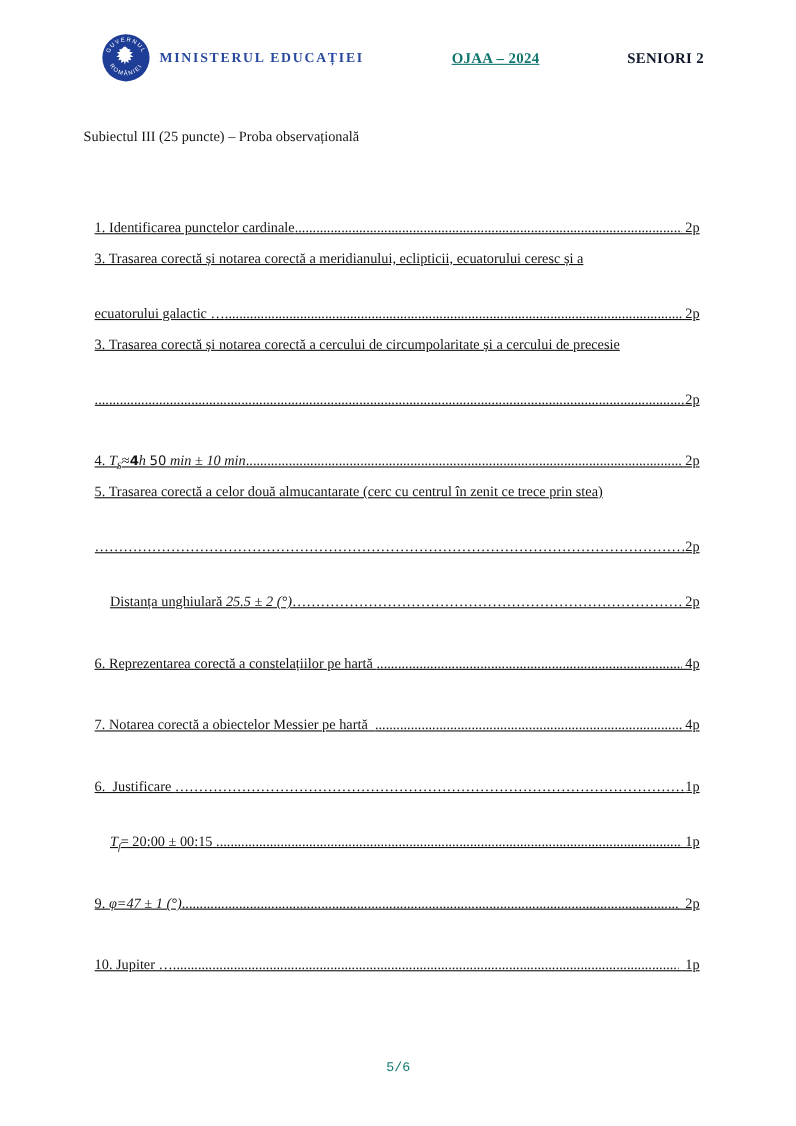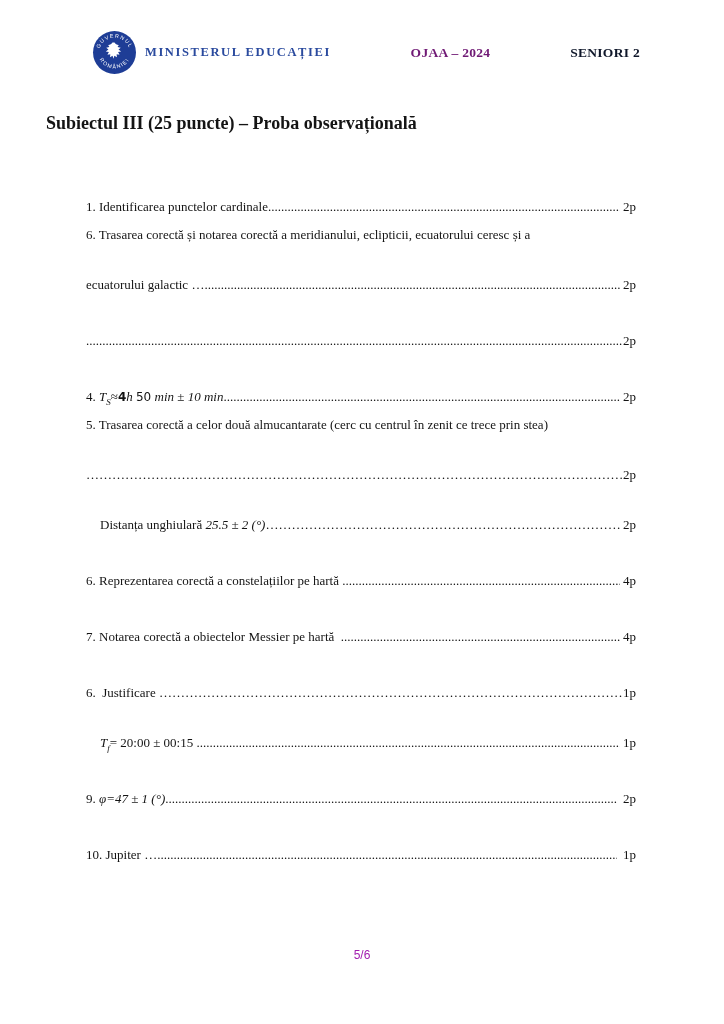--- a/index.html
+++ b/index.html
@@ -22,43 +22,44 @@
   .logo-group { display: flex; align-items: center; gap: 8px; }
   .logo-svg { width: 45px; height: 45px; display: block; }
   .ministry {
     color: #2a4a9e;
     font-size: 12.5px;
     font-weight: 700;
     letter-spacing: 1.6px;
     white-space: nowrap;
   }
   .event {
-    color: #701a75;
+    color: #0f766e;
     font-weight: bold;
     font-size: 13.5px;
     letter-spacing: .3px;
     white-space: nowrap;
+    text-decoration: underline;
   }
   .category {
     color: #0f172a;
     font-weight: bold;
     font-size: 13.5px;
     letter-spacing: .3px;
     white-space: nowrap;
   }
   
   .title {
-    margin: 41px 88px 0 46px;
-    font-size: 18px;
-    font-weight: bold;
+    margin: 41px 88px 0 76px;
+    font-size: 13px;
+    font-weight: normal;
     line-height: 15px;
   }
   
   .list { margin: 37px 88px 0 86px; }
-  .item { margin-bottom: 6px; }
+  .item { margin-bottom: 6px; text-decoration: underline; }
   .row {
     display: flex;
     align-items: baseline;
     line-height: 22px;
     font-size: 13px;
     white-space: pre;
   }
   .row .txt { flex: 0 0 auto; }
   .leader {
     flex: 1 1 0;
@@ -69,25 +70,25 @@
   .pts { flex: 0 0 auto; white-space: pre; margin-top: 28px; }
   .indent { padding-left: 14px; }
   .it { font-style: italic; }
   .bd { font-weight: bold; }
   .sans { font-family: "DejaVu Sans", sans-serif; font-size: 12px; }
   sub { font-size: 9px; line-height: 0; }
   
   .footer {
     position: absolute;
     left: 0; right: 0;
-    bottom: 62px;
+    bottom: 46px;
     text-align: center;
-    font-family: Liberation Sans, sans-serif;
+    font-family: Liberation Mono, monospace;
     font-size: 12px;
-    color: #a21caf;
+    color: #0f766e;
   }
 </style>
 </head>
 <body>
 
 <div class="page">
 
   <div class="header">
     <div class="logo-group">
       <svg class="logo-svg" viewBox="0 0 44 44">
@@ -110,24 +111,25 @@
     <span class="category">SENIORI 2</span>
   </div>
 
   <h1 class="title">Subiectul III (25 puncte) – Proba observațională</h1>
 
   <div class="list">
       <div class="item">
         <div class="row"><span class="txt"><span>1. Identificarea punctelor cardinale</span></span><span class="leader">........................................................................................................................................................................................................................................................................................................................................................................................................................................................................................................................................................................................................................</span><span class="pts"> 2p</span></div>
       </div>
       <div class="item">
-        <div class="row"><span class="txt"><span>6. Trasarea corectă și notarea corectă a meridianului, eclipticii, ecuatorului ceresc și a</span></span></div>
+        <div class="row"><span class="txt"><span>3. Trasarea corectă și notarea corectă a meridianului, eclipticii, ecuatorului ceresc și a</span></span></div>
         <div class="row"><span class="txt"><span>ecuatorului galactic …</span></span><span class="leader">........................................................................................................................................................................................................................................................................................................................................................................................................................................................................................................................................................................................................................</span><span class="pts"> 2p</span></div>
       </div>
       <div class="item">
+        <div class="row"><span class="txt"><span>3. Trasarea corectă și notarea corectă a cercului de circumpolaritate și a cercului de precesie</span></span></div>
         <div class="row"><span class="txt"></span><span class="leader">........................................................................................................................................................................................................................................................................................................................................................................................................................................................................................................................................................................................................................</span><span class="pts">2p</span></div>
       </div>
       <div class="item">
         <div class="row"><span class="txt"><span>4. </span><span class="it">T</span><sub class="it">S</sub><span>≈</span><span class="bd sans">4</span><span class="it">h</span><span> </span><span class="sans">50</span><span> </span><span class="it">min</span><span> ± </span><span class="it">10 min</span></span><span class="leader">........................................................................................................................................................................................................................................................................................................................................................................................................................................................................................................................................................................................................................</span><span class="pts"> 2p</span></div>
       </div>
       <div class="item">
         <div class="row"><span class="txt"><span>5. Trasarea corectă a celor două almucantarate (cerc cu centrul în zenit ce trece prin stea)</span></span></div>
         <div class="row"><span class="txt"></span><span class="leader">………………………………………………………………………………………………………………………………………………………………………………………………………………………………………………………………………………………………………………………………………………………………………………………………………………</span><span class="pts">2p</span></div>
         <div class="row indent"><span class="txt"><span>Distanța unghiulară </span><span class="it">25.5 ± 2 (°)</span></span><span class="leader">………………………………………………………………………………………………………………………………………………………………………………………………………………………………………………………………………………………………………………………………………………………………………………………………………………</span><span class="pts"> 2p</span></div>
       </div>

